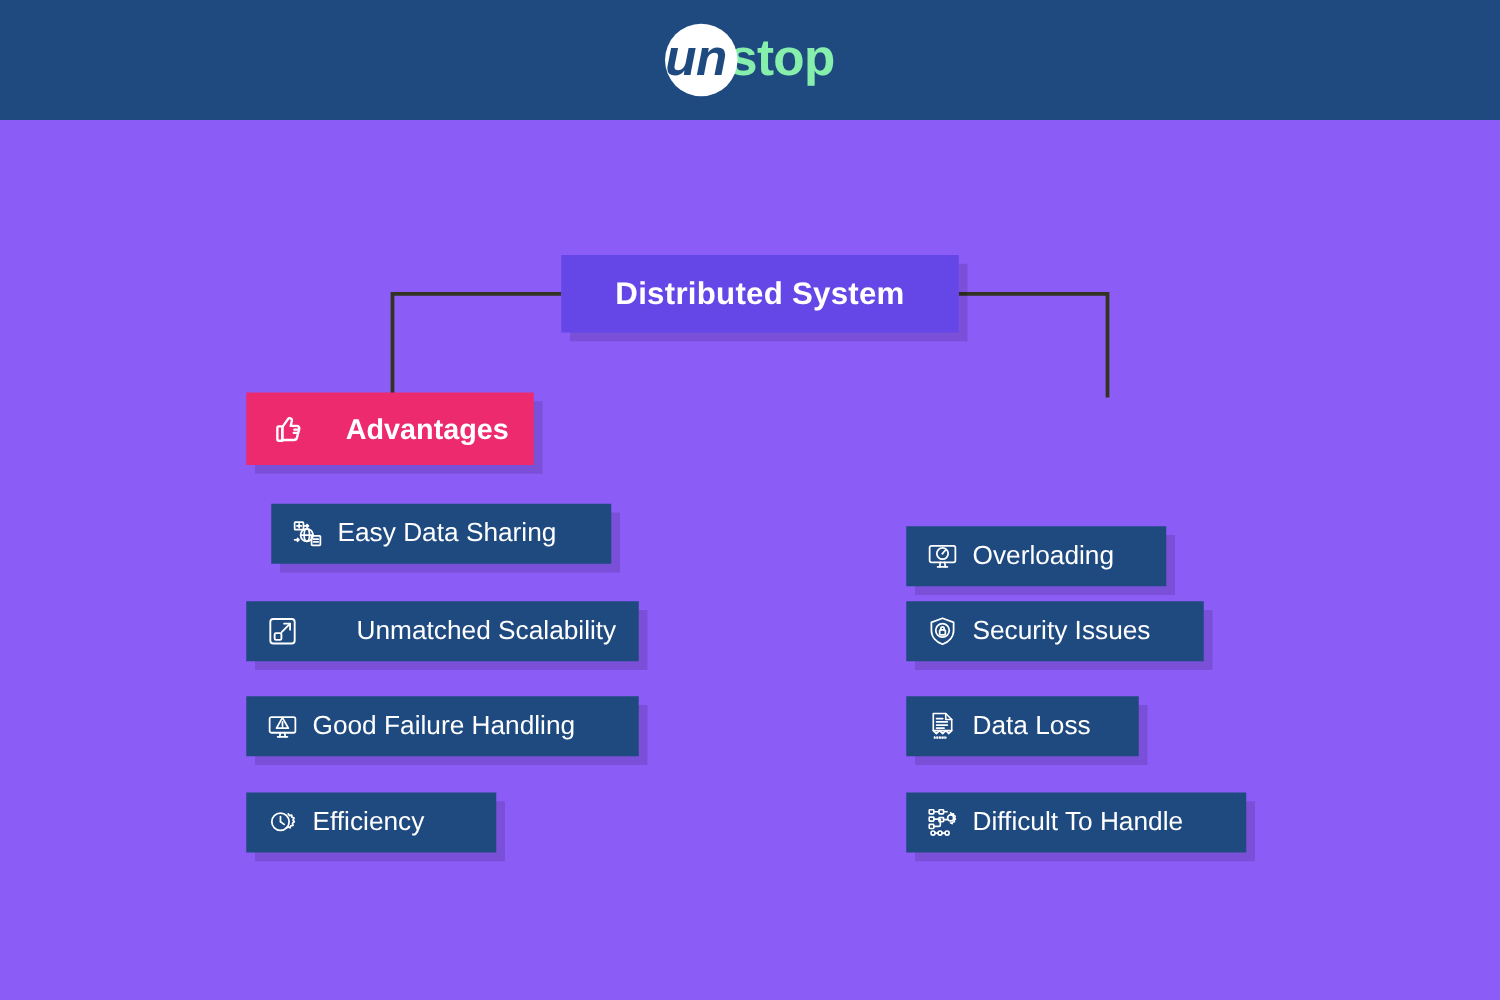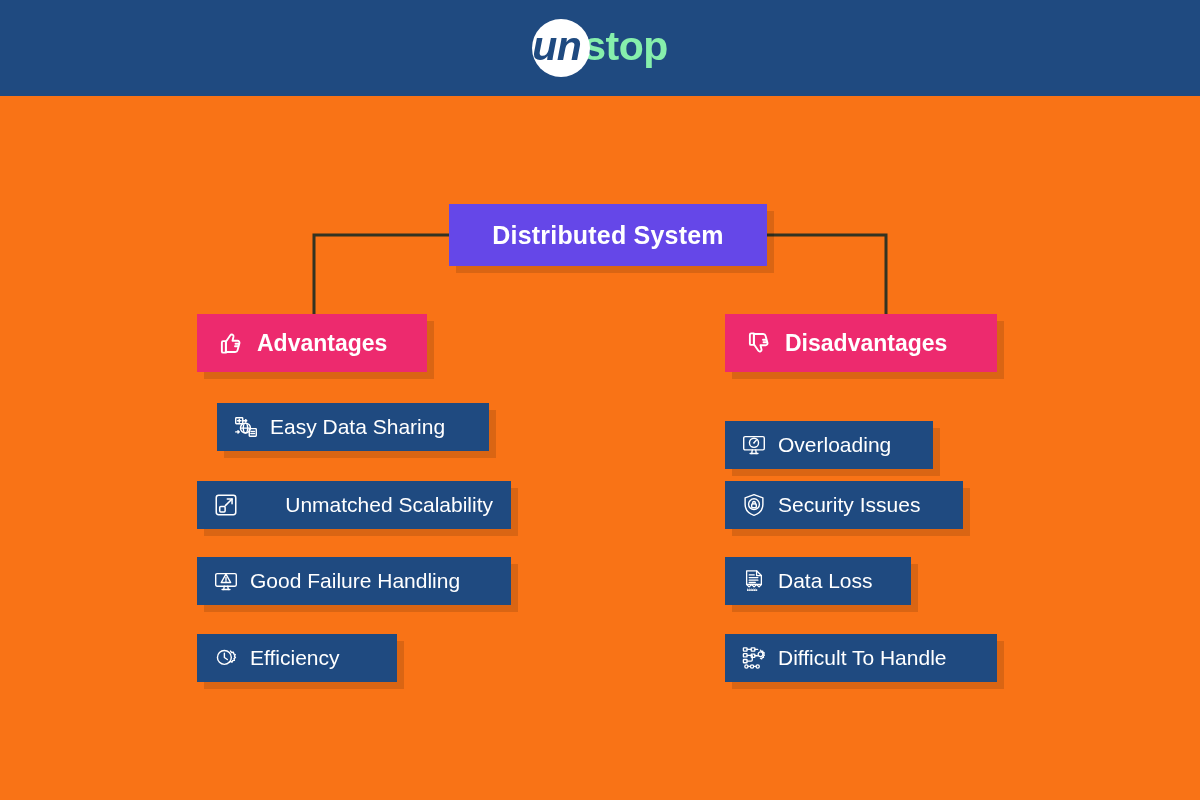--- a/index.html
+++ b/index.html
@@ -66,21 +66,21 @@
     margin-left: -7px;
     padding-bottom: 3px;
   }
 
   
   .canvas {
     position: absolute;
     top: 96px; left: 0;
     width: 1200px;
     height: 704px;
-    background: #f97316;
+    background: #8b5cf6;
   }
 
   
   .connectors {
     position: absolute;
     top: 0; left: 0;
     width: 1200px;
     height: 704px;
     pointer-events: none;
   }
@@ -110,20 +110,21 @@
     font-size: 25px;
     font-weight: bold;
     letter-spacing: 0.2px;
   }
 
   
   .node-branch {
     height: 58px;
     background: #ED2A6E;
     padding: 0 20px 0 18px;
+    justify-content: space-between;
   }
   .node-branch .node-label {
     font-size: 23px;
     font-weight: bold;
     margin-left: 12px;
   }
   .node-adv  { left: 197px; top: 218px; width: 230px; }
   .node-disadv { left: 725px; top: 218px; width: 272px; }
 
   
@@ -244,31 +245,20 @@
     <span class="icon icon-leaf">
       <svg viewBox="0 0 24 24" width="26" height="26" fill="none" stroke="#ffffff" stroke-width="1.3" stroke-linecap="round" stroke-linejoin="round">
         <circle cx="10.5" cy="11.5" r="6.4"></circle>
         <path d="M10.5 7.6 v3.9 l2.7 1.9"></path>
         <path d="M16.2 5.6 l1 1.3 1.6 -0.35 0.25 1.6 1.5 0.65 -0.8 1.45 0.95 1.3 -1.3 1 0.35 1.6 -1.6 0.25 -0.65 1.5 -1.45 -0.8 -1.3 0.95"></path>
       </svg>
     </span>
     <span class="node-label">Efficiency</span>
   </div>
 
-  <div class="node node-branch node-disadv">
-    <span class="icon icon-branch">
-      <svg viewBox="0 0 24 24" width="30" height="30" fill="none" stroke="#ffffff" stroke-width="1.5" stroke-linecap="round" stroke-linejoin="round">
-        <path d="M6.5 4.3 h2.2 v9.2 h-2.2 a1 1 0 0 1 -1 -1 v-7.2 a1 1 0 0 1 1 -1 z"></path>
-        <path d="M8.7 13 l3.6 5.2 a1.4 1.4 0 0 0 2.5 -1.1 l-0.8 -3.3 h4.1 a1.5 1.5 0 0 0 1.45 -1.9 l-1.5 -5.6 a2 2 0 0 0 -1.95 -1.5 h-7.4 z"></path>
-        <path d="M16.4 11.4 h2.6"></path>
-        <path d="M16.0 9.4 h2.4"></path>
-      </svg>
-    </span>
-    <span class="node-label">Disadvantages</span>
-  </div>
 
   <div class="node node-leaf leaf-d1">
     <span class="icon icon-leaf">
       <svg viewBox="0 0 24 24" width="26" height="26" fill="none" stroke="#ffffff" stroke-width="1.3" stroke-linecap="round" stroke-linejoin="round">
         <path d="M2.5 5.6 a1.3 1.3 0 0 1 1.3 -1.3 h16.4 a1.3 1.3 0 0 1 1.3 1.3 v9.6 a1.3 1.3 0 0 1 -1.3 1.3 h-16.4 a1.3 1.3 0 0 1 -1.3 -1.3 z"></path>
         <path d="M8.4 19.9 h7.2"></path>
         <path d="M10.4 16.5 l-0.5 3.4 M13.6 16.5 l0.5 3.4"></path>
         <circle cx="12" cy="10" r="4.2"></circle>
         <path d="M12 10 l2.1 -2.4"></path>
         <path d="M12 10 v0.1"></path>

